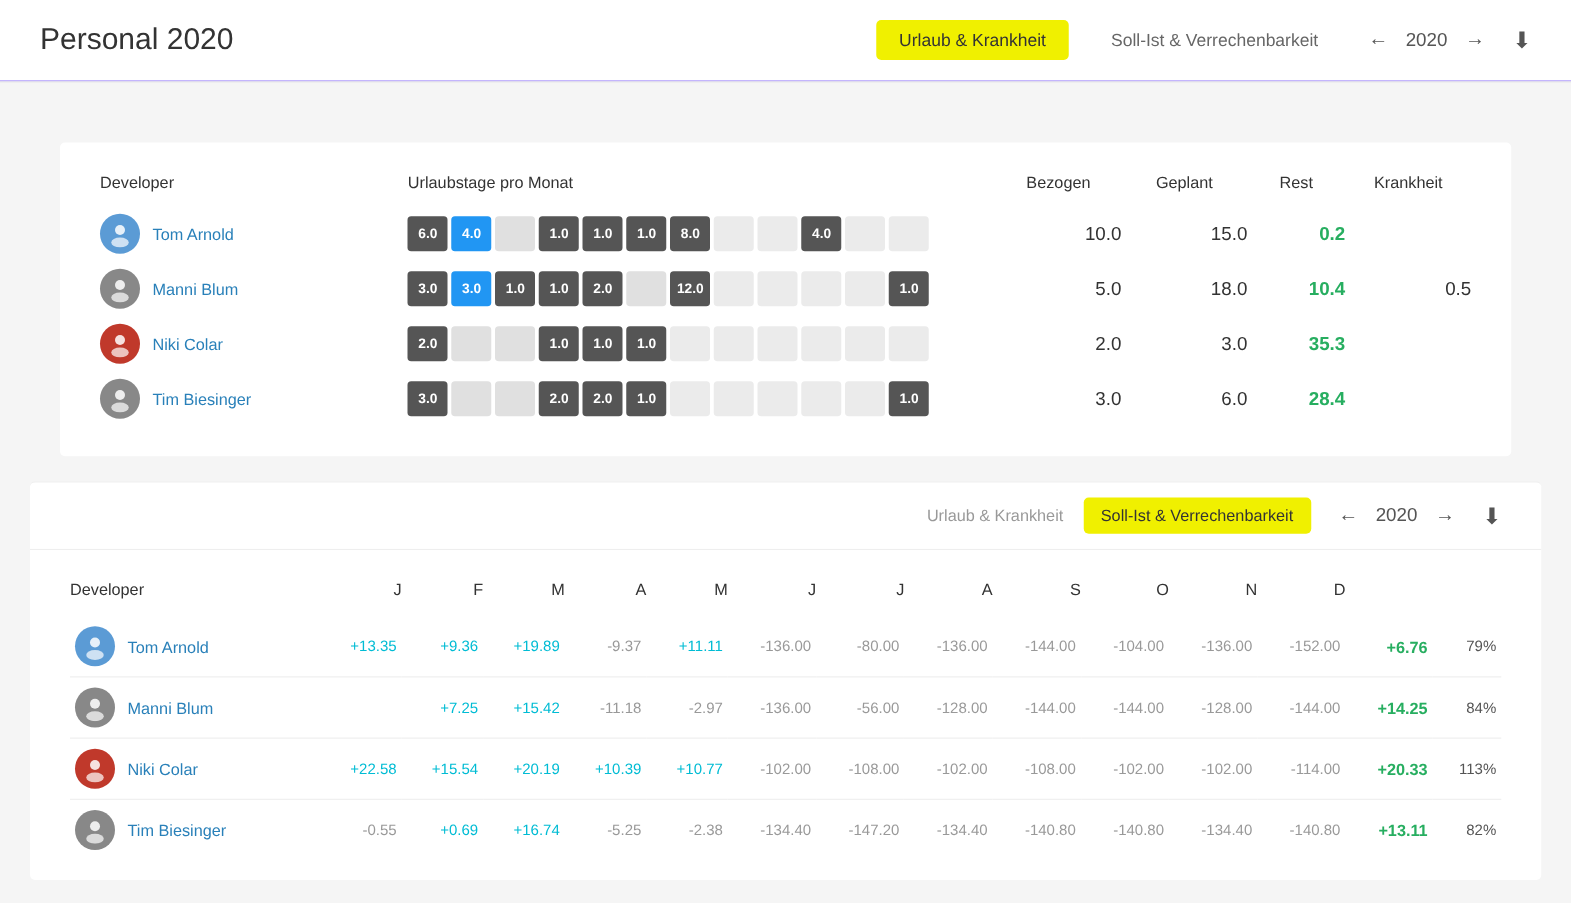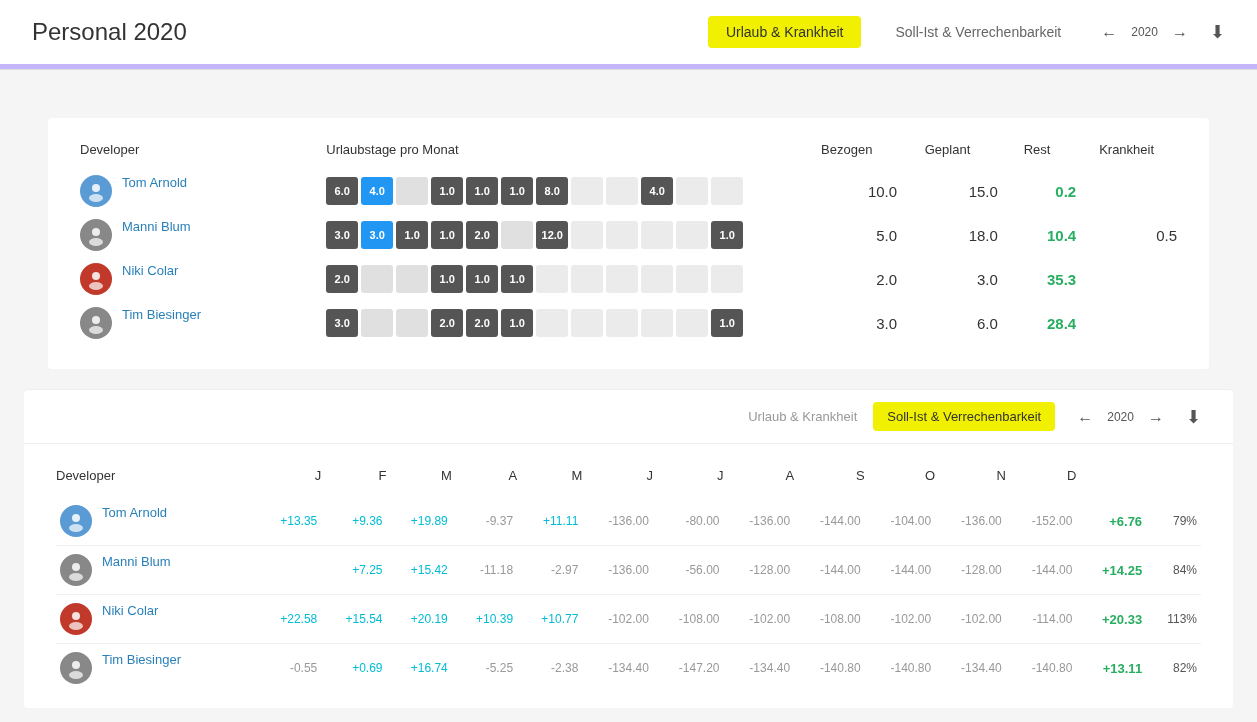--- a/index.html
+++ b/index.html
@@ -4,21 +4,21 @@
   <style>
     * { box-sizing: border-box; margin: 0; padding: 0; }
     body { font-family: 'Segoe UI', Arial, sans-serif; background: #f0f0f0; font-size: 14px; color: #333; }
 
     .page-header {
       background: #fff;
       padding: 16px 32px;
       display: flex;
       align-items: center;
       justify-content: space-between;
-      border-bottom: 5px solid #c4b5fd;
+      border-bottom: 1px solid #c4b5fd;
     }
     .page-title { font-size: 24px; font-weight: 300; color: #333; }
 
     .header-controls {
       display: flex;
       align-items: center;
       gap: 16px;
     }
 
     .tab-btn {
@@ -45,21 +45,21 @@
       color: #555;
     }
     .year-nav button {
       background: none;
       border: none;
       cursor: pointer;
       font-size: 16px;
       color: #555;
       padding: 2px 6px;
     }
-    .year-label { font-size: 12px; font-weight: 500; }
+    .year-label { font-size: 15px; font-weight: 500; }
 
     .download-btn {
       background: none;
       border: none;
       cursor: pointer;
       font-size: 18px;
       color: #555;
     }
 
     .section {
@@ -82,20 +82,21 @@
       font-size: 13px;
     }
     .table-top th.right { text-align: center; }
     .table-top td {
       padding: 6px 0;
       vertical-align: middle;
     }
 
     .dev-cell {
       display: flex;
+      align-items: center;
       gap: 10px;
     }
 
     .dev-name {
       color: #2980b9;
       font-size: 13px;
     }
 
     
     .months-row {

